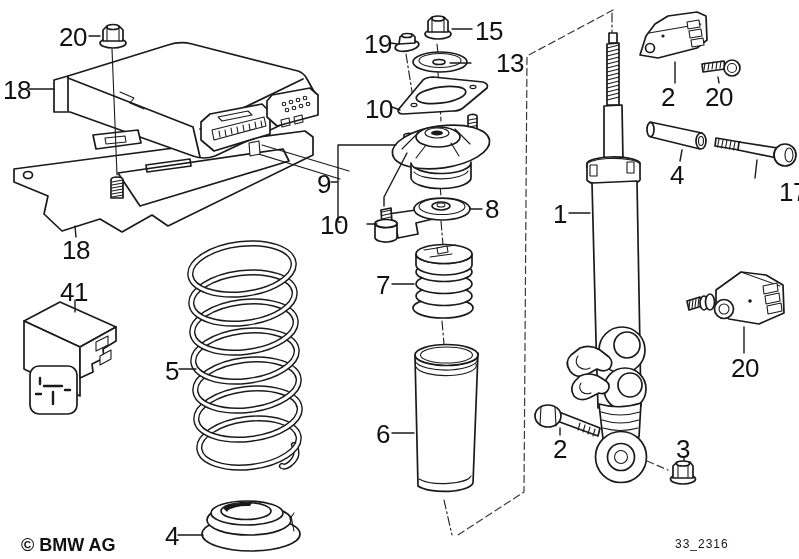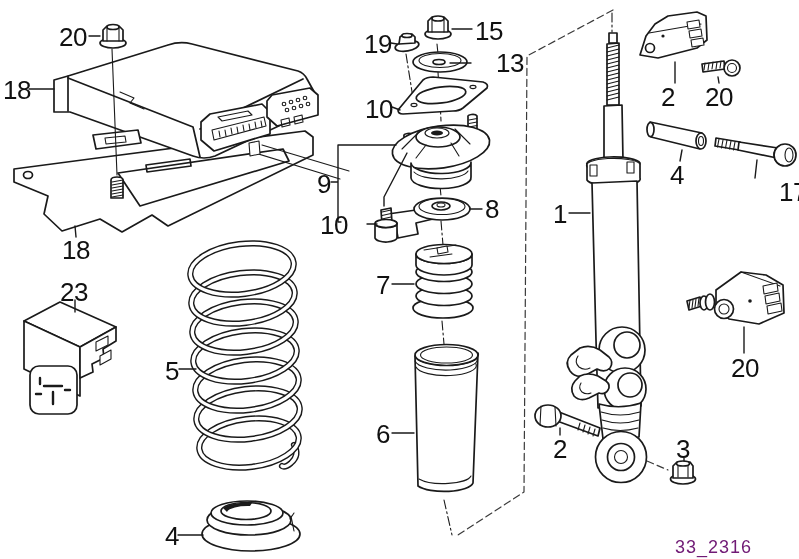--- a/index.html
+++ b/index.html
@@ -12,21 +12,21 @@
   .fb{fill:#1a1a1a;stroke:none;}
   .thin{stroke-width:1.1;}
   .ld{stroke-width:1.4;}
   .wB{stroke-width:6.2;}
   .wW{stroke:#ffffff;stroke-width:3.4;}
   .dash{stroke-dasharray:7 4;stroke-width:1.2;stroke:#3a3a3a;}
   .dd{stroke-dasharray:9 3 2 3;stroke-width:1.1;}
   .co{position:absolute;font-weight:400;font-size:26px;color:#111;letter-spacing:-0.5px;
       line-height:1;white-space:nowrap;}
   .copyright{position:absolute;left:21px;top:535px;font-weight:700;font-size:18px;color:#111;}
-  .code{position:absolute;left:675px;top:537px;font-size:18px;color:#701a75;letter-spacing:1px;}
+  .code{position:absolute;left:675px;top:537px;font-size:12px;color:#0f172a;letter-spacing:1px;}
 </style>
 </head>
 <body>
 
 <div class="stage">
 <svg width="799" height="559" viewBox="0 0 799 559">
 
   <g>
     <path class="dash" d="M613,10 L527,56 L524,492 L455,537"></path>
     <path class="dd" d="M612,13 L612,32"></path>
@@ -330,16 +330,17 @@
   <div class="co" style="left:496px;top:50px">13</div>
   <div class="co" style="left:475px;top:18px">15</div>
   <div class="co" style="left:661px;top:84px">2</div>
   <div class="co" style="left:670px;top:162px">4</div>
   <div class="co" style="left:779px;top:179px">17</div>
   <div class="co" style="left:705px;top:84px">20</div>
   <div class="co" style="left:731px;top:355px">20</div>
   <div class="co" style="left:59px;top:24px">20</div>
   <div class="co" style="left:3px;top:77px">18</div>
   <div class="co" style="left:62px;top:237px">18</div>
-  <div class="co" style="left:60px;top:279px">23</div>
-
+  <div class="co" style="left:60px;top:279px">41</div>
+
+  <div class="copyright">© BMW AG</div>
   <div class="code">33_2316</div>
 </div>
 
 </body></html>

